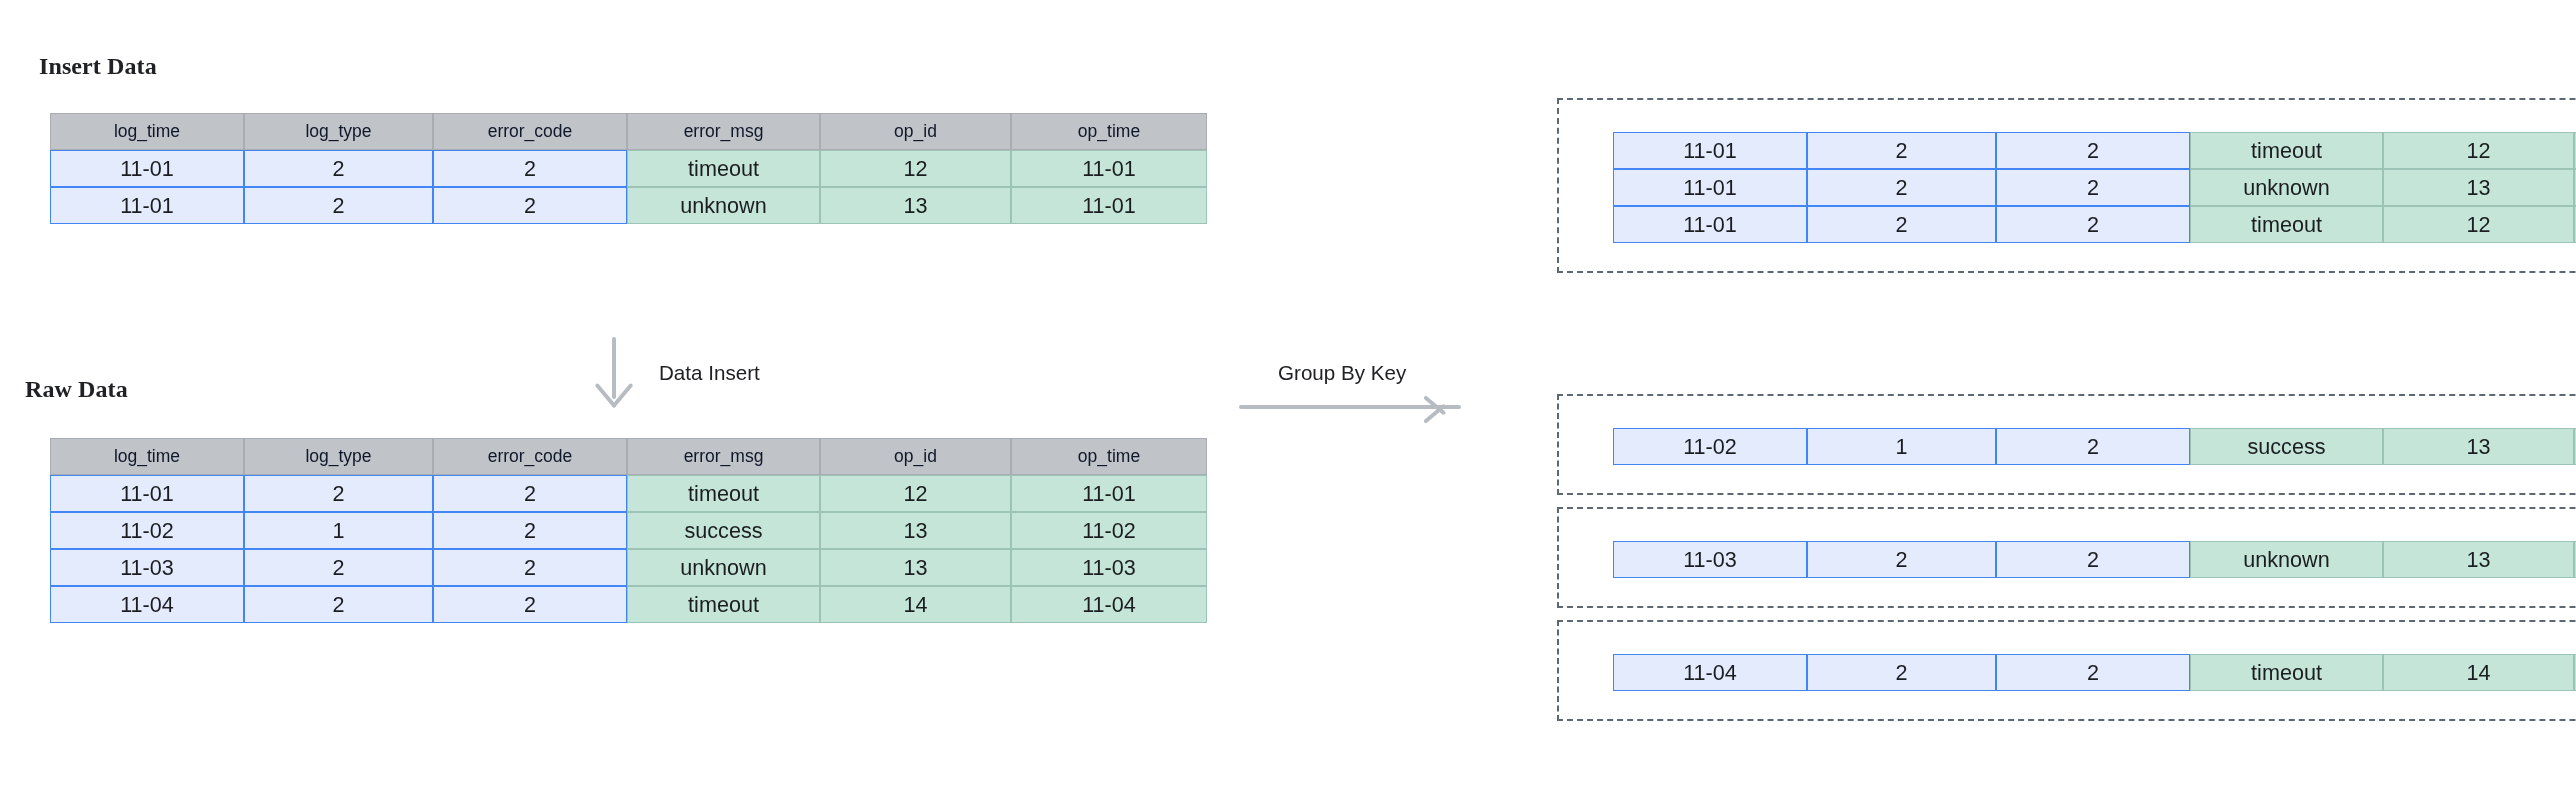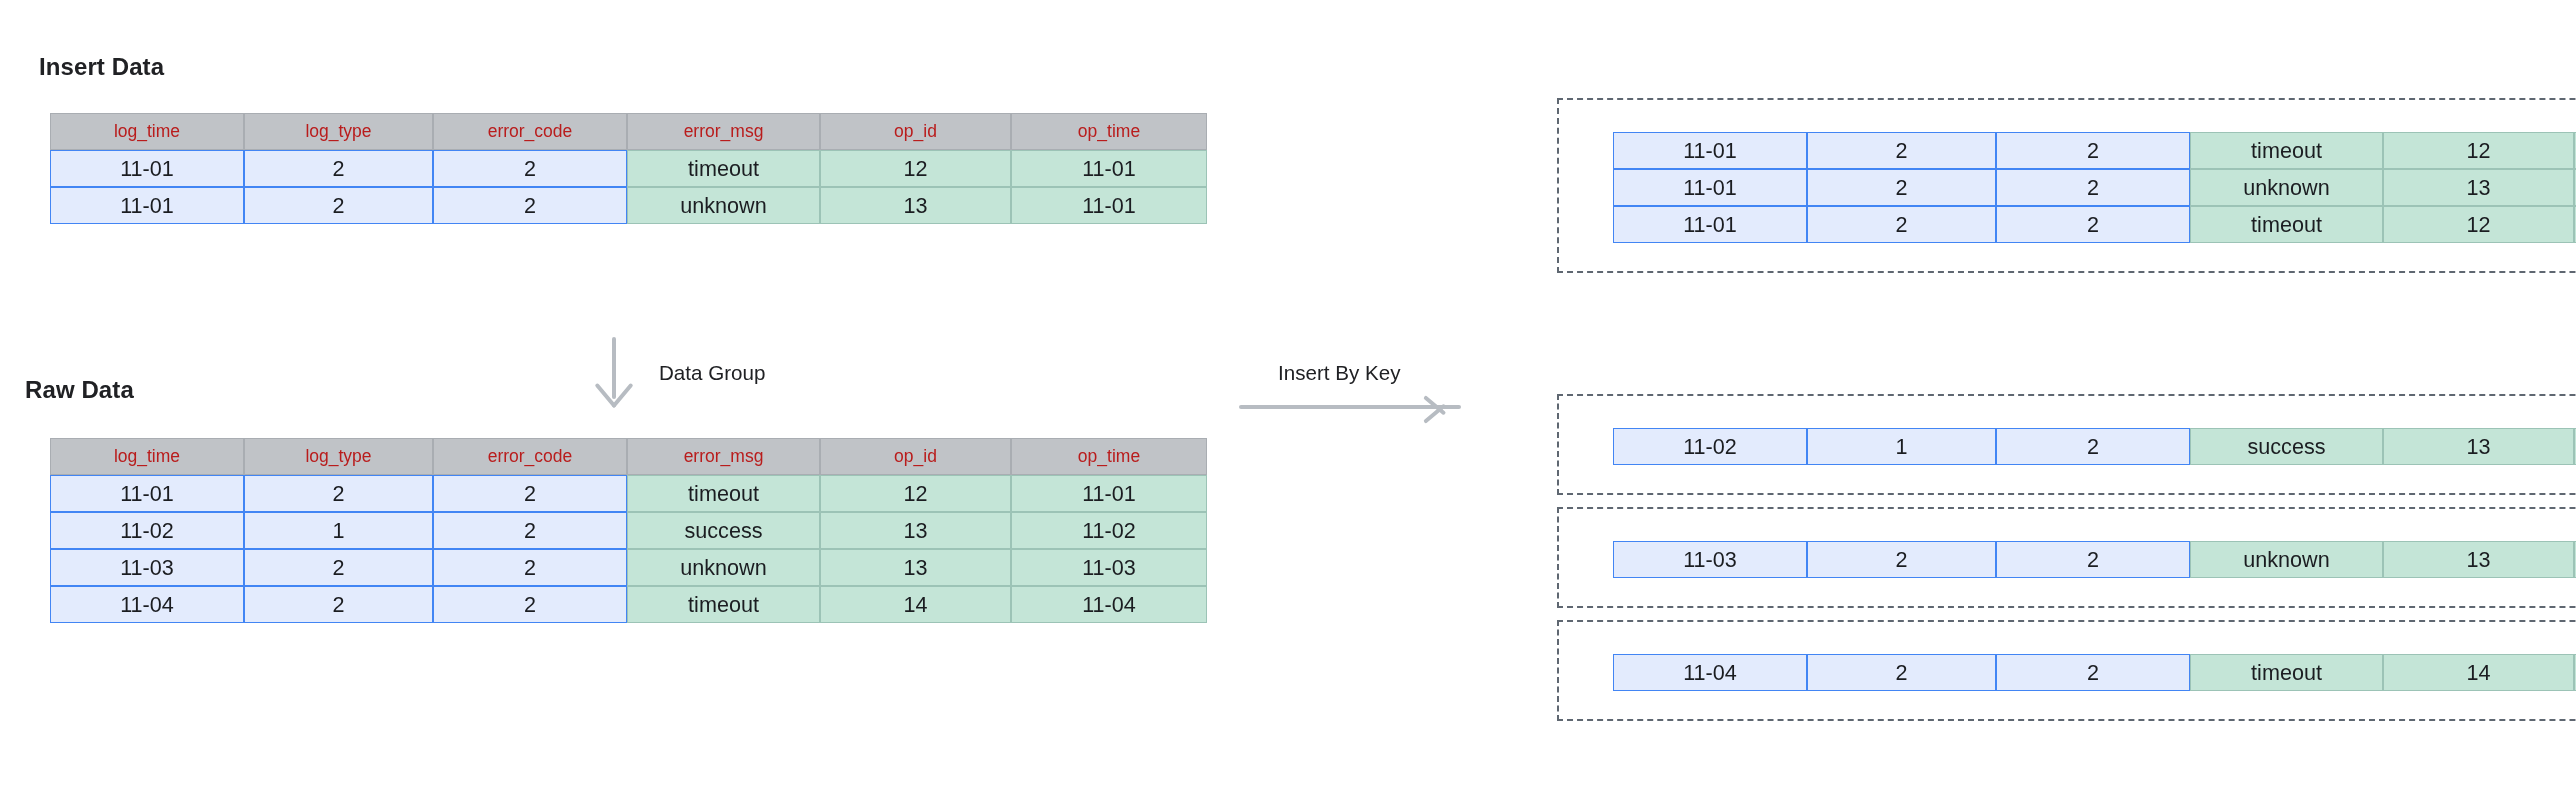--- a/index.html
+++ b/index.html
@@ -2,41 +2,41 @@
 <html style="font-size:8.2px"><head>
 <meta charset="utf-8">
 <style>
   html,body{margin:0;padding:0;}
   body{
     width:2838px;height:812px;background:#ffffff;
     font-family:"Liberation Sans", sans-serif;
     position:relative;overflow:hidden;
     -webkit-font-smoothing:antialiased;
   }
-  .abs{position:absolute;}
+  .abs{position:absolute;font-family:Liberation Serif, serif;}
 
   
   .section-title{
     font-size:24px;font-weight:bold;color:#202124;
     letter-spacing:0.1px;white-space:nowrap;
   }
 
   
   .tbl{position:absolute;display:flex;flex-direction:column;}
   .trow{display:flex;}
   .cell{
     display:flex;align-items:center;justify-content:center;
     font-size:21.6px;color:#1b1d21;box-sizing:border-box;
     white-space:nowrap;
   }
 
   
   .hcell{
     background:#c0c3c7;border:1px solid #a9adb2;
-    font-size:17.5px;color:#b91c1c;
+    font-size:17.5px;color:#0f172a;
   }
   
   .bcell{
     background:#e3ebfd;border:1.5px solid #4285f4;
   }
   
   .gcell{
     background:#c4e5d7;border:1.5px solid #9cc3b6;
   }
 
@@ -82,21 +82,21 @@
       <div class="cell gcell" style="width: 191px; height: 37px;">13</div>
       <div class="cell gcell" style="width: 196px; height: 37px;">11-01</div>
     </div>
   </div>
 
 <div>
   <div class="arrow-line" style="left:612px;top:337px;width:4.1px;height:62px;"></div>
   <div class="arrow-line" style="left:594px;top:384px;width:4.1px;height:30px;transform:rotate(-40deg);transform-origin:top center;"></div>
   <div class="arrow-line" style="left:630px;top:384px;width:4.1px;height:30px;transform:rotate(40deg);transform-origin:top center;"></div>
 </div>
-<div class="arrow-label" style="left:659px;top:361px;">Data Group</div>
+<div class="arrow-label" style="left:659px;top:361px;">Data Insert</div>
 
 <div class="abs section-title" style="left:25px;top:376px;">Raw Data</div>
 
 <div class="tbl" id="raw-table" style="left:50px;top:438px;">
     <div class="trow">
       <div class="cell hcell" style="width: 194px; height: 37px;">log_time</div>
       <div class="cell hcell" style="width: 189px; height: 37px;">log_type</div>
       <div class="cell hcell" style="width: 194px; height: 37px;">error_code</div>
       <div class="cell hcell" style="width: 193px; height: 37px;">error_msg</div>
       <div class="cell hcell" style="width: 191px; height: 37px;">op_id</div>
@@ -134,21 +134,21 @@
       <div class="cell gcell" style="width: 191px; height: 37px;">14</div>
       <div class="cell gcell" style="width: 196px; height: 37px;">11-04</div>
     </div>
   </div>
 
 <div>
   <div class="arrow-line" style="left:1239px;top:405px;width:222px;height:4.1px;"></div>
   <div class="arrow-line" style="left:1443px;top:387px;width:4.1px;height:27px;transform:rotate(-50deg);transform-origin:bottom center;"></div>
   <div class="arrow-line" style="left:1443px;top:405px;width:4.1px;height:27px;transform:rotate(50deg);transform-origin:top center;"></div>
 </div>
-<div class="arrow-label" style="left:1278px;top:361px;">Insert By Key</div>
+<div class="arrow-label" style="left:1278px;top:361px;">Group By Key</div>
 
 <div id="groups-layer">
     <div class="group-box" style="left: 1557px; top: 98px; width: 1229px; height: 175px;">
       <div class="tbl" style="left: 54px; top: 32px;">
         <div class="trow">
           <div class="cell bcell" style="width: 194px; height: 37px;">11-01</div>
           <div class="cell bcell" style="width: 189px; height: 37px;">2</div>
           <div class="cell bcell" style="width: 194px; height: 37px;">2</div>
           <div class="cell gcell" style="width: 193px; height: 37px;">timeout</div>
           <div class="cell gcell" style="width: 191px; height: 37px;">12</div>

